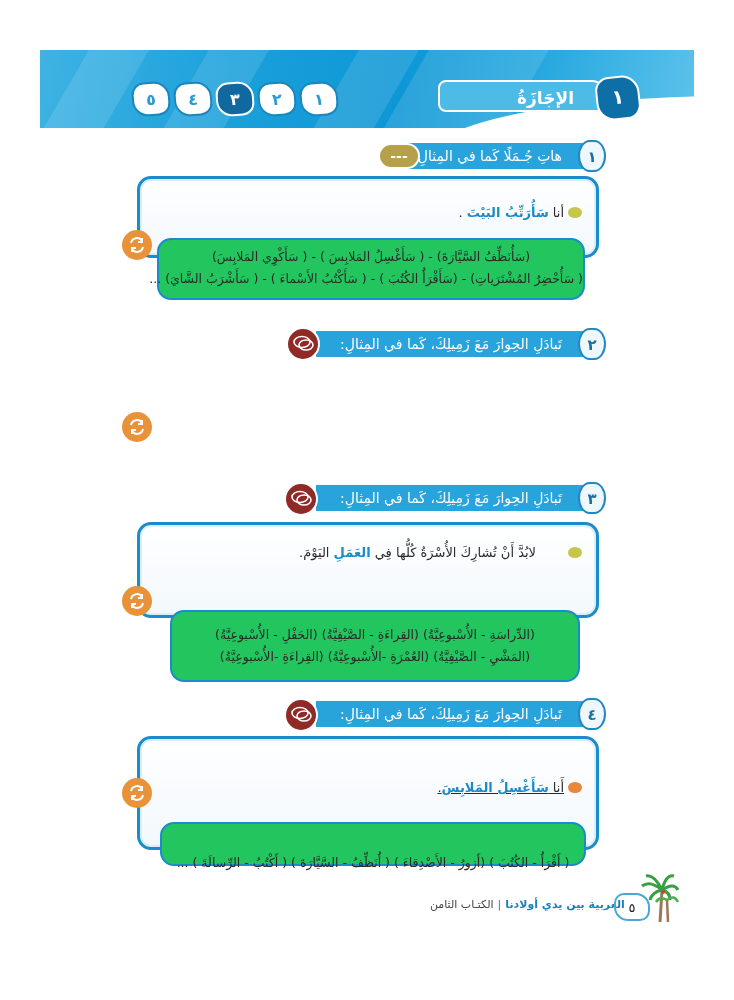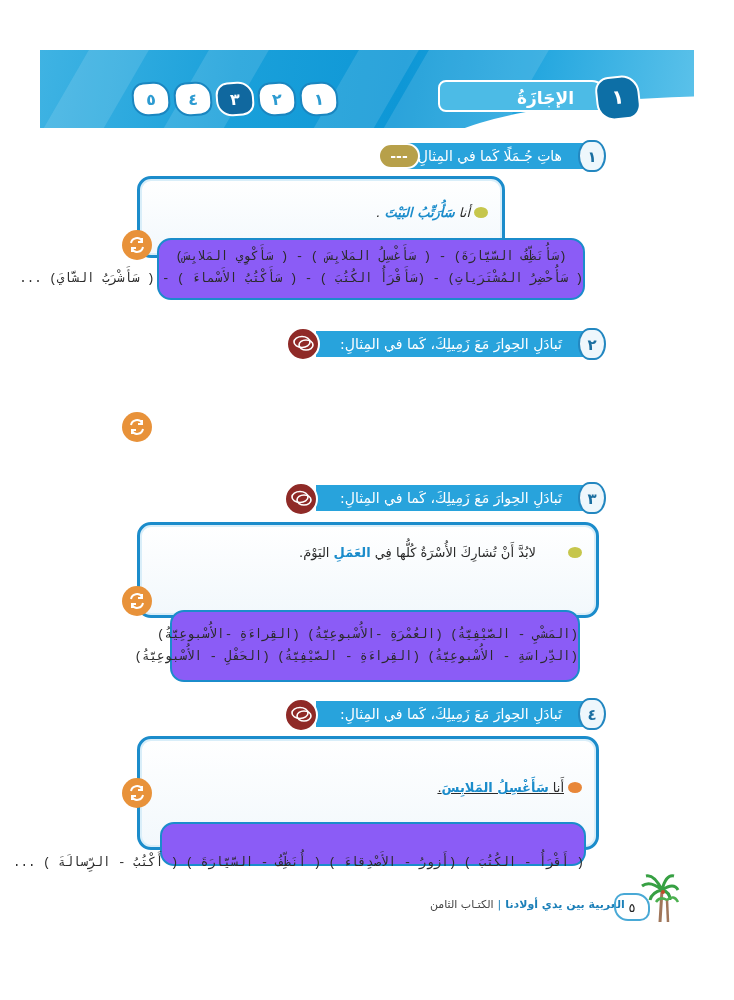--- a/index.html
+++ b/index.html
@@ -32,22 +32,22 @@
 
   
   .ex-box { position:absolute; border:3px solid #1b8ccb; border-radius:14px; background:linear-gradient(#ffffff,#f2f8fc);
     box-shadow:inset 0 0 0 2px #d9eef9; box-sizing:border-box; }
   .line { position:absolute; right:14px; direction:rtl; font-size:13px; color:#2a2a2a; white-space:nowrap; display:flex; align-items:center; gap:4px; }
   .bubble { width:14px; height:11px; border-radius:50%; display:inline-block; position:relative; }
   .bubble.y { background:#c6c64c; }
   .bubble.o { background:#e88739; }
   .hl { color:#1b8ccb; font-weight:bold; }
 
-  .sub-box { position:absolute; border:2px solid #1b8ccb; border-radius:14px; background:#8b5cf6; box-sizing:border-box;
-    direction:rtl; text-align:center; font-size:12.5px; color:#2a2a2a;font-family:Liberation Mono, monospace; }
+  .sub-box { position:absolute; border:2px solid #1b8ccb; border-radius:14px; background:#22c55e; box-sizing:border-box;
+    direction:rtl; text-align:center; font-size:12.5px; color:#2a2a2a; }
   .sub-box .row { line-height:22px; white-space:nowrap; }
 
   .swap-icon { position:absolute; width:30px; height:30px; border-radius:50%; background:#e8923a; box-sizing:border-box; }
   .swap-icon svg { position:absolute; left:5px; top:5px; }
 
   
   .footer-text { position:absolute; left:430px; top:898px; direction:rtl; font-size:11px; color:#444; white-space:nowrap; }
   .footer-text .book { color:#1b7fb8; font-weight:bold; }
   .footer-text .sep { color:#1b7fb8; margin:0 4px; }
   .page-num { position:absolute; left:614px; top:893px; width:36px; height:28px; border:2px solid #49a9d6; border-radius:10px 14px 10px 14px;
@@ -75,21 +75,21 @@
     <div class="ltab">٥</div>
   </div>
 
   <div class="lesson-title">الإجَازَةُ الأُسْبوعِيَّةُ</div>
   <div class="lesson-num">١</div>
 
   <div class="ex-head" style="left:392px; top:143px; width:200px;">هاتِ جُـمَلًا كَما في المِثالِ.</div>
   <div class="ex-num" style="left:578px; top:140px;">١</div>
   <div class="pill-icon" style="left:378px; top:143px;">---</div>
 
-  <div class="ex-box" style="left:137px; top:176px; width:368px; height:82px;font-style:italic;">
+  <div class="ex-box" style="left:137px; top:176px; width:462px; height:82px;">
     <div class="line" style="top:26px;">
       <span class="bubble y"></span>
       <span><span>أنا </span><span class="hl">سَأُرَتِّبُ البَيْتَ</span><span> .</span></span>
     </div>
   </div>
   <div class="sub-box" style="left:157px; top:238px; width:428px; height:62px; padding-top:6px;">
     <div class="row">(سَأُنَظِّفُ السَّيَّارَةَ) - ( سَأَغْسِلُ المَلابِسَ ) - ( سَأَكْوِي المَلابِسَ)</div>
     <div class="row">( سَأُحْضِرُ المُشْتَرَياتِ) - (سَأَقْرَأُ الكُتُبَ ) - ( سَأَكْتُبُ الأَسْماءَ ) - ( سَأَشْرَبُ الشَّايَ) ...</div>
   </div>
   <div class="swap-icon" style="left:122px; top:230px;">
@@ -124,22 +124,22 @@
       </svg>
   </div>
 
   <div class="ex-box" style="left:137px; top:522px; width:462px; height:96px;">
     <div class="line" style="top:20px;gap:32px;">
       <span class="bubble y"></span>
       <span><span>لابُدَّ أَنْ تُشارِكَ الأُسْرَةُ كُلُّها فِي </span><span class="hl">العَمَلِ</span><span> اليَوْمَ.</span></span>
     </div>
   </div>
   <div class="sub-box" style="left:170px; top:610px; width:410px; height:72px; padding-top:12px;">
+    <div class="row">(الدِّراسَةِ - الأُسْبوعِيَّةُ) (القِراءَةِ - الصَّيْفِيَّةُ) (الحَفْلِ - الأُسْبوعِيَّةُ)</div>
     <div class="row">(المَشْيِ - الصَّيْفِيَّةُ) (العُمْرَةِ -الأُسْبوعِيَّةُ) (القِراءَةِ -الأُسْبوعِيَّةُ)</div>
-    <div class="row">(الدِّراسَةِ - الأُسْبوعِيَّةُ) (القِراءَةِ - الصَّيْفِيَّةُ) (الحَفْلِ - الأُسْبوعِيَّةُ)</div>
   </div>
   <div class="swap-icon" style="left:122px; top:586px;">
     <svg width="20" height="20" viewBox="0 0 20 20">
         <path d="M4 8 A6 6 0 0 1 15 6 M15 3 L15 7 L11 7" stroke="#fff" stroke-width="2" fill="none"></path>
         <path d="M16 12 A6 6 0 0 1 5 14 M5 17 L5 13 L9 13" stroke="#fff" stroke-width="2" fill="none"></path>
       </svg>
   </div>
 
   <div class="ex-head" style="left:316px; top:701px; width:276px;">تَبادَلِ الحِوارَ مَعَ زَمِيلِكَ، كَما في المِثالِ:</div>
   <div class="ex-num" style="left:578px; top:698px;">٤</div>

